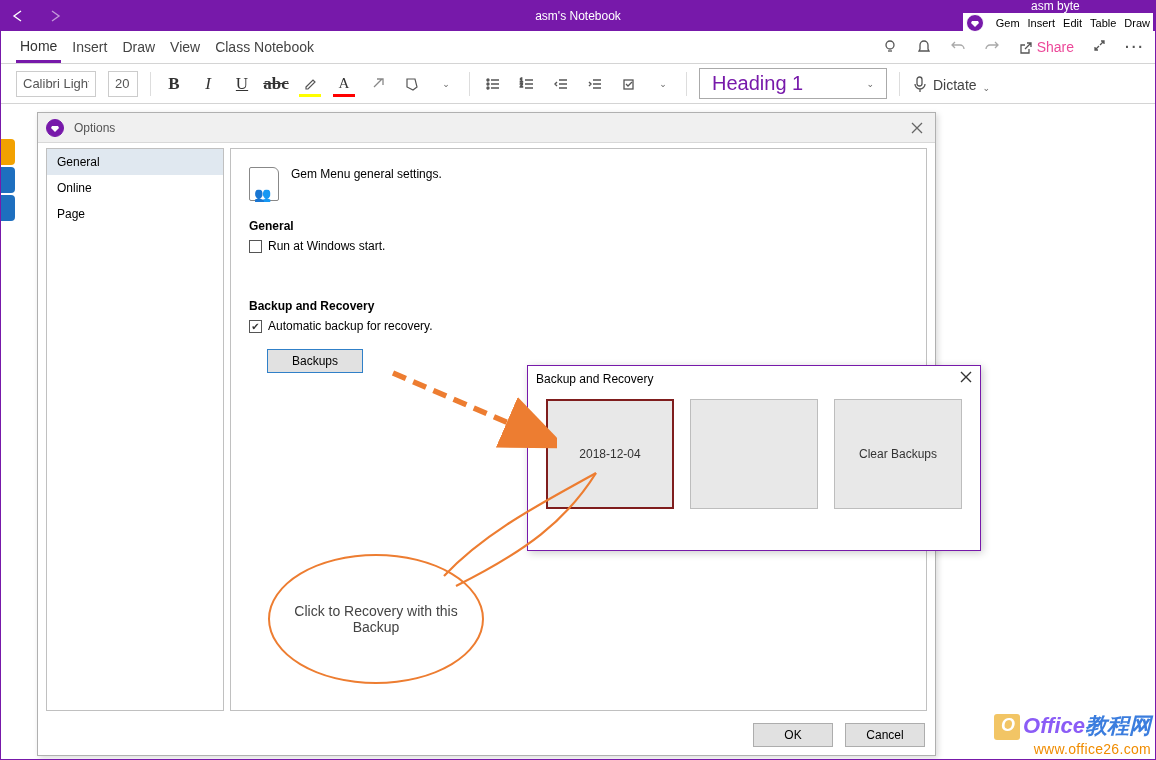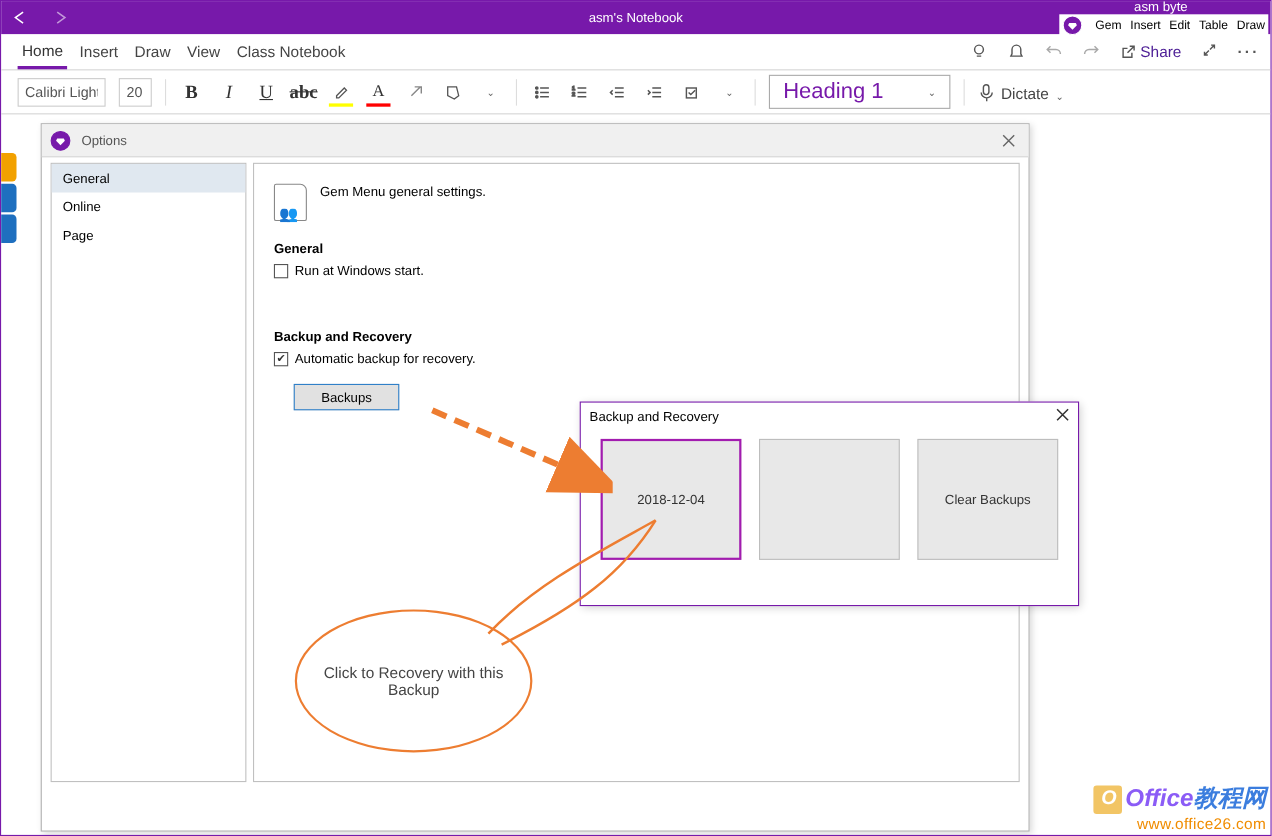--- a/index.html
+++ b/index.html
@@ -25,21 +25,21 @@
 .bold { font-weight: bold; }
 .italic { font-style: italic; }
 .under { text-decoration: underline; }
 .strike { text-decoration: line-through; font-weight: bold; }
 .hl { position: relative; }
 .hl::after { content:''; position:absolute; bottom:-2px; left:0; right:0; height:3px; }
 .hl.y::after { background: #ffff00; }
 .hl.r::after { background: #ff0000; }
 .sep { width:1px; height:24px; background:#ddd; }
 .dd { font-size: 9px; color: #666; }
-.style-box { border: 1px solid #aaa; padding: 3px 12px; color: #7719aa; font-size: 20px; width: 165px; display:flex; align-items:center; justify-content:space-between; font-family:Calibri,Arial; }
+.style-box { border: 1px solid #aaa; padding: 3px 12px; color: #7719aa; font-size: 20px; width: 188px; display:flex; align-items:center; justify-content:space-between; font-family:Calibri,Arial; }
 .dictate { display: flex; align-items: flex-end; gap: 6px; color: #444; font-size: 14px; }
 .tab-bump { position: absolute; left: 0; width: 14px; height: 26px; border-radius: 0 4px 4px 0; }
 .options-dialog { position: absolute; left: 36px; top: 111px; width: 899px; height: 644px; background: #fff; border: 1px solid #b0b0b0; box-shadow: 2px 2px 6px rgba(0,0,0,0.15); }
 .dlg-title { height: 30px; background: #f0f0f0; border-bottom: 1px solid #d8d8d8; display: flex; align-items: center; padding-left: 8px; font-size: 12px; color: #555; gap: 6px; }
 .dlg-close { margin-left: auto; width: 36px; height: 30px; display:flex; align-items:center; justify-content:center; color:#666; }
 .dlg-body { display: flex; position: absolute; top: 35px; left: 8px; right: 8px; bottom: 44px; }
 .side-panel { width: 178px; border: 1px solid #c0c0c0; background: #fff; font-size: 12px; }
 .side-item { padding: 6px 10px; }
 .side-item.sel { background: #e0e8f0; }
 .main-panel { flex: 1; border: 1px solid #c0c0c0; margin-left: 6px; padding: 18px; font-size: 12px; }
@@ -47,21 +47,21 @@
 .section-h { font-weight: bold; font-size: 12px; color: #000; margin: 10px 0 6px; }
 .chk-row { display: flex; align-items: center; gap: 6px; margin: 4px 0; }
 .chk { width: 13px; height: 13px; border: 1px solid #555; display: inline-flex; align-items: center; justify-content: center; font-size: 10px; color: #333; }
 .backups-btn { display: inline-block; border: 1.6px solid #3080c8; background: #e1e1e1; padding: 4px 24px; font-size: 12px; margin-left: 18px; margin-top: 12px; }
 .dlg-footer { position: absolute; bottom: 8px; right: 10px; display: flex; gap: 12px; }
 .dbtn { width: 80px; height: 24px; background: #e1e1e1; border: 1px solid #adadad; font-size: 12px; display:flex; align-items:center; justify-content:center; }
 .backup-dialog { position: absolute; left: 526px; top: 364px; width: 454px; height: 186px; background: #fff; border: 1.5px solid #7719aa; box-shadow: 2px 2px 8px rgba(0,0,0,0.2); }
 .bd-title { display: flex; align-items: center; padding: 5px 8px; font-size: 12px; }
 .bd-body { display: flex; gap: 16px; padding: 8px 18px; }
 .tile { width: 128px; height: 110px; background: #e8e8e8; border: 1px solid #bdbdbd; display: flex; align-items: center; justify-content: center; font-size: 12px; color: #333; }
-.tile.sel { border: 2px solid #a21caf; }
+.tile.sel { border: 2px solid #7f1d1d; }
 .anno-arrow { position: absolute; pointer-events: none; }
 .bubble { position: absolute; left: 267px; top: 553px; width: 216px; height: 130px; border: 2.2px solid #ed7d31; border-radius: 50%; display: flex; align-items: center; justify-content: center; text-align: center; font-size: 14px; color: #444; }
 .watermark { position: absolute; right: 4px; bottom: 2px; text-align: right; font-family: Arial; }
 .wm1 { font-size: 22px; font-weight: bold; font-style: italic; color: #3b7dde; }
 .wm1 .o { color: #8b5cf6; }
 .wm2 { font-size: 14px; color: #f08c00; letter-spacing: 0.3px; }
 .wicon { display:inline-block; width:26px; height:26px; background:#f2c565; border-radius:3px; vertical-align:middle; margin-right:3px; position:relative; }
 .wicon::after { content:'O'; position:absolute; left:7px; top:1px; color:#fff; font-weight:bold; font-size:18px;}
 .file-icon { width:30px; height:34px; border:1px solid #888; border-radius:2px 6px 2px 2px; position:relative; }
 .file-icon::after { content:'👥'; position:absolute; bottom:-2px; left:4px; font-size:14px; color:#3b7dde; }
@@ -111,21 +111,21 @@
         </svg></span>
     <span><svg width="16" height="16" fill="none" stroke-width="1.3">
           <path d="M4 11V7a4 4 0 018 0v4l1 2H3z"></path>
         </svg></span>
     <span style="opacity:.5"><svg width="16" height="16" fill="none" stroke-width="1.3">
           <path d="M5 4L2 7l3 3M2 7h8a4 4 0 014 4"></path>
         </svg></span>
     <span style="opacity:.5"><svg width="16" height="16" fill="none" stroke-width="1.3">
           <path d="M11 4l3 3-3 3M14 7H6a4 4 0 00-4 4"></path>
         </svg></span>
-    <span style="display:flex;align-items:flex-start;gap:4px;color:#4c1d95">
+    <span style="display:flex;align-items:flex-end;gap:4px;color:#ec4899">
       <svg width="15" height="15" fill="none" stroke="#555" stroke-width="1.3">
           <path d="M9 3l4 0 0 4M13 3L7 9M11 9v4H3V5h4"></path>
         </svg>
       <span>Share</span>
     </span>
     <span><svg width="15" height="15" fill="none" stroke="#555" stroke-width="1.3">
           <path d="M3 9v3h3M12 6V3H9M3 12L7 8M12 3L8 7"></path>
         </svg></span>
     <span style="letter-spacing:2px;font-weight:bold;color:#555">···</span>
   </div>
@@ -241,20 +241,24 @@
       </div>
       <div style="height:32px"></div>
       <div class="section-h">Backup and Recovery</div>
       <div class="chk-row">
         <span class="chk">✔</span>
         <span>Automatic backup for recovery.</span>
       </div>
       <div class="backups-btn">Backups</div>
     </div>
   </div>
+  <div class="dlg-footer">
+    <div class="dbtn">OK</div>
+    <div class="dbtn">Cancel</div>
+  </div>
 </div>
 
 <div class="backup-dialog">
   <div class="bd-title">
     <span>Backup and Recovery</span>
     <div style="margin-left:auto">
       <svg width="12" height="12" stroke="#333" stroke-width="1.4">
           <path d="M1 1l10 10M11 1L1 11"></path>
         </svg>
     </div>

